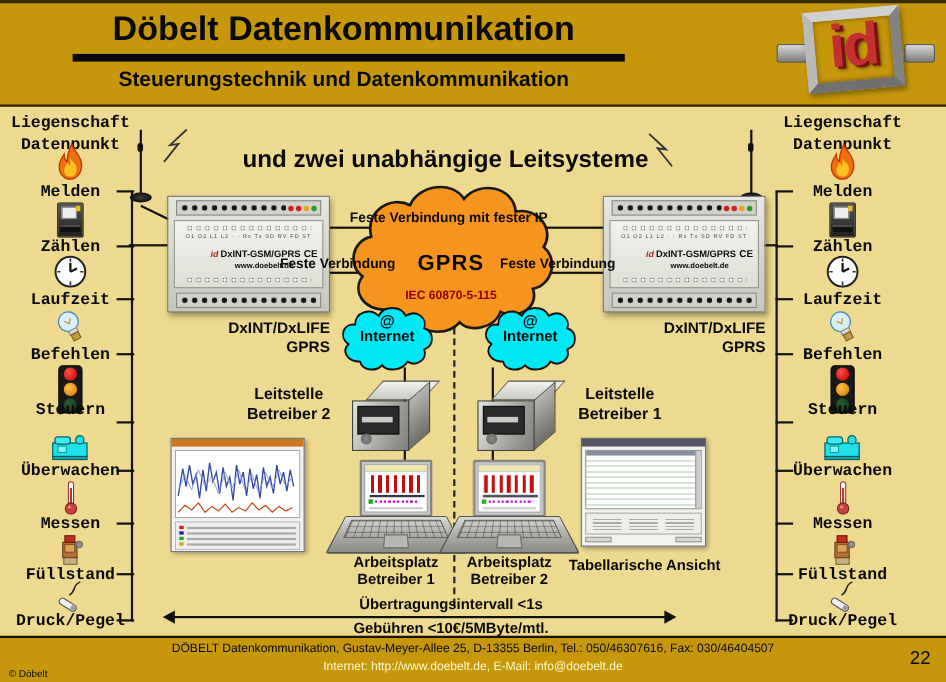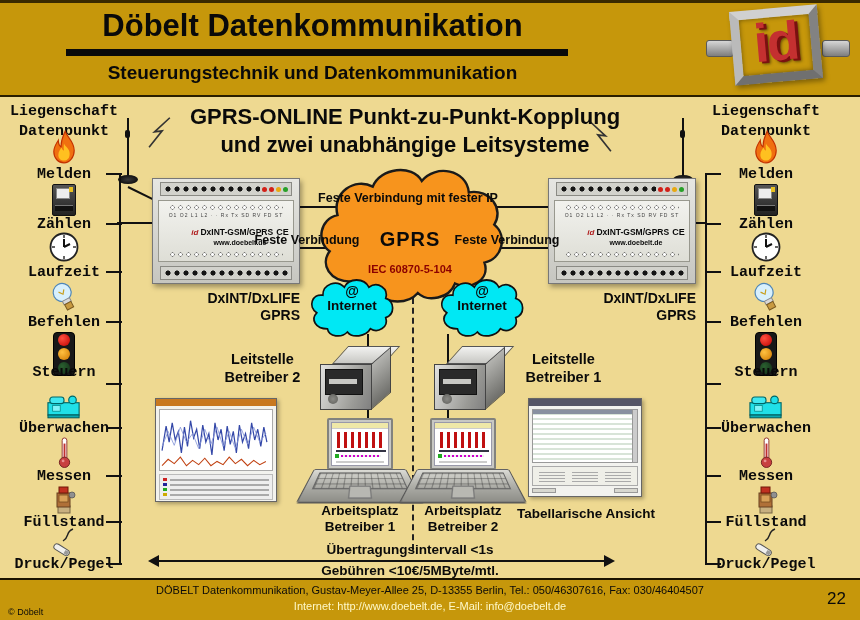--- a/index.html
+++ b/index.html
@@ -396,21 +396,21 @@
         <rect x="16" y="20" width="4" height="4" fill="#999"></rect>
       </g>
     </svg>
   </div>
   <div class="sb-lb lb9">Druck/Pegel</div>
   <div class="sb-st st9"></div>
   <div class="sb-bus"></div>
 </div>
 
   <div class="diagram-title">
-    <span>GPRS-ONLINE Punkt-zu-Punkt-Kopplung</span><br><span>und zwei unabhängige Leitsysteme</span>
+    <br><span>und zwei unabhängige Leitsysteme</span>
   </div>
 
   <div class="antenna-whip" style="left:127px;top:118px;"></div>
   <div class="antenna-bead" style="left:125px;top:130px;"></div>
   <div class="antenna-base" style="left:118px;top:175px;"></div>
   <div class="diagline" style="left:128px;top:186px;width:28px;transform:rotate(26deg);transform-origin:left center;"></div>
   <svg class="zigzag" style="left:148px;top:116px;" viewBox="0 0 22 30" width="24" height="34">
     <path d="M20 1 L6 14 L13 13 L1 28" fill="none" stroke="#333" stroke-width="1.5"></path>
   </svg>
   <div class="antenna-whip" style="left:682px;top:118px;"></div>
@@ -426,21 +426,21 @@
   <div class="hline" style="left:117px;top:222px;width:36px;"></div>
   <div class="hline" style="left:694px;top:222px;width:13px;"></div>
   <div class="vline" style="left:367px;top:334px;height:96px;"></div>
   <div class="vline" style="left:447px;top:334px;height:96px;"></div>
   <div class="dashline"></div>
 
   <svg class="cloud" style="left:312px;top:160px;" viewBox="0 0 200 160" width="196" height="152" preserveAspectRatio="none">
     <path d="M40 128 C18 128 8 110 18 96 C4 86 8 62 26 58 C20 34 44 18 62 28 C70 8 102 4 112 22 C126 4 158 10 160 34 C182 30 196 52 186 68 C200 80 194 104 176 108 C182 126 162 138 146 130 C140 146 118 150 108 140 C98 152 76 152 68 140 C58 148 42 142 40 128 Z" fill="#F7941D" stroke="#1A1A1A" stroke-width="2.5"></path>
   </svg>
   <div class="gprs-label">GPRS</div>
-  <div class="gprs-protocol">IEC 60870-5-104</div>
+  <div class="gprs-protocol">IEC 60870-5-115</div>
 
   <div class="conn-lbl" style="left:288px;top:191px;width:240px;">Feste Verbindung mit fester IP</div>
   <div class="conn-lbl" style="left:248px;top:233px;width:118px;">Feste Verbindung</div>
   <div class="conn-lbl" style="left:448px;top:233px;width:118px;">Feste Verbindung</div>
 
   <svg class="cloud" style="left:306px;top:276px;" viewBox="0 0 120 80" width="92" height="64" preserveAspectRatio="none">
     <path d="M28 66 C12 66 6 54 14 46 C2 38 8 22 22 24 C22 10 40 4 50 14 C56 2 76 2 82 14 C94 6 108 16 104 28 C116 32 116 48 104 52 C108 64 94 72 84 66 C78 76 60 78 54 70 C46 78 30 76 28 66 Z" fill="#00E8F4" stroke="#111" stroke-width="2.2"></path>
   </svg>
   <div class="inet-at" style="left:306px;">@</div>
   <div class="inet-label" style="left:306px;">Internet</div>

